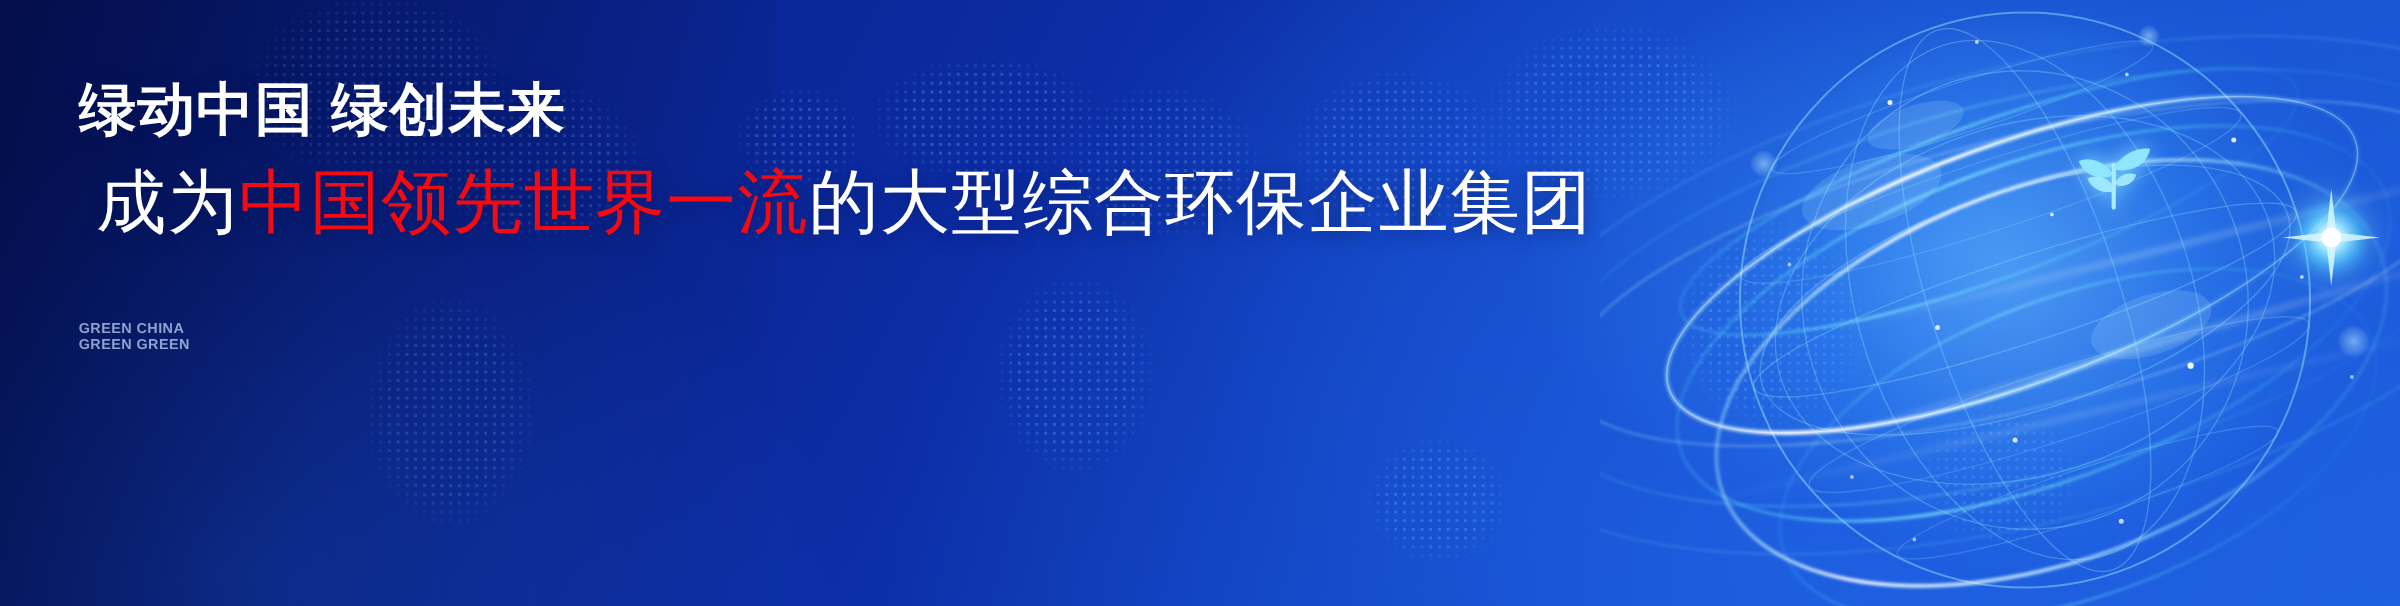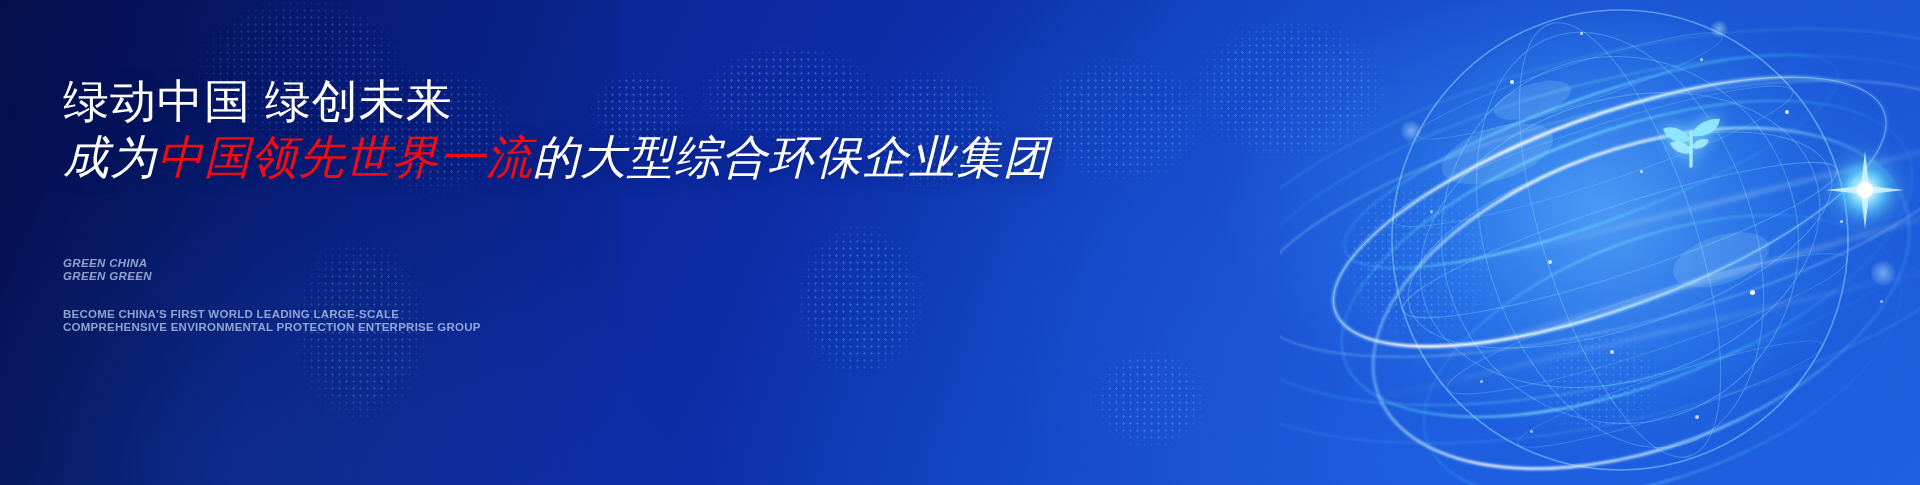--- a/index.html
+++ b/index.html
@@ -59,43 +59,41 @@
   
   .left-shade {
     position:absolute; left:0; top:0; width:620px; height:485px;
     background:linear-gradient(100deg, rgba(2,10,60,0.75) 0%, rgba(2,10,60,0.30) 45%, rgba(0,0,0,0) 100%);
   }
 
   
   .copy { position:absolute; left:60px; top:0; width:1000px; height:485px; }
 
   .headline-1 {
-    position:absolute; left:3px; top:78px;
+    position:absolute; left:3px; top:64px;
     font-size:46px; line-height:1.0;
-    color:#ffffff; font-weight:400;
+    color:#ffffff; font-weight:700;
     letter-spacing:1px;
     text-shadow:0 2px 14px rgba(0,20,90,0.6);
   }
   .headline-2 {
-    position:absolute; left:3px; top:134px;
-    font-size:46px; line-height:1.0;
+    position:absolute; left:17px; top:134px;
+    font-size:56px; line-height:1.0;
     color:#ffffff; font-weight:400;
     letter-spacing:1px;
     white-space:nowrap;
     text-shadow:0 2px 14px rgba(0,20,90,0.6);
-    font-style:italic;
   }
   .headline-2 .hl { color:#f50a12; }
 
   .sub-en {
     position:absolute; left:3px; top:257px;
     font-size:11.5px; font-weight:700;
     line-height:13px; letter-spacing:0.35px;
     color:rgba(197,213,244,0.72);
-    font-style:italic;
   }
   .tagline-en {
     position:absolute; left:3px; top:308px;
     font-size:11.5px; font-weight:700;
     line-height:13px; letter-spacing:0.25px;
     color:rgba(197,213,244,0.72);
     white-space:nowrap;
   }
 
   
@@ -263,19 +261,15 @@
 
     <div class="headline-1">绿动中国 绿创未来</div>
 
     <div class="headline-2"><span>成为</span><span class="hl">中国领先世界一流</span><span>的大型综合环保企业集团</span></div>
 
     <div class="sub-en">
       <div>GREEN CHINA</div>
       <div>GREEN GREEN</div>
     </div>
 
-    <div class="tagline-en">
-      <div>BECOME CHINA'S FIRST WORLD LEADING LARGE-SCALE</div>
-      <div>COMPREHENSIVE ENVIRONMENTAL PROTECTION ENTERPRISE GROUP</div>
-    </div>
 
   </div>
 </div>
 
 </body></html>

